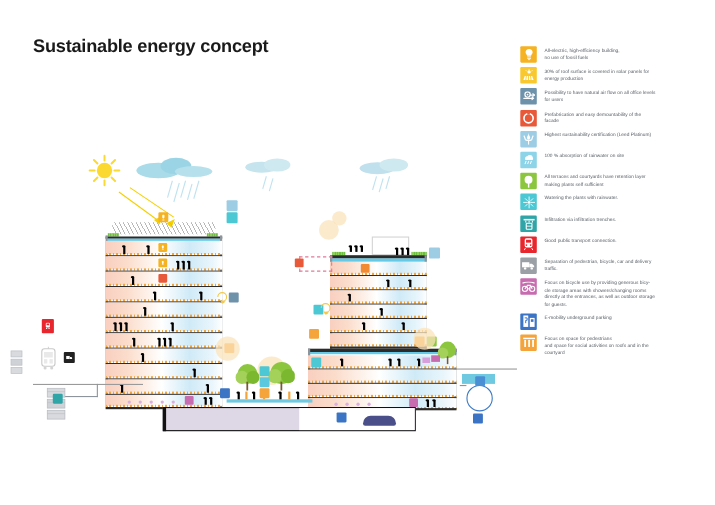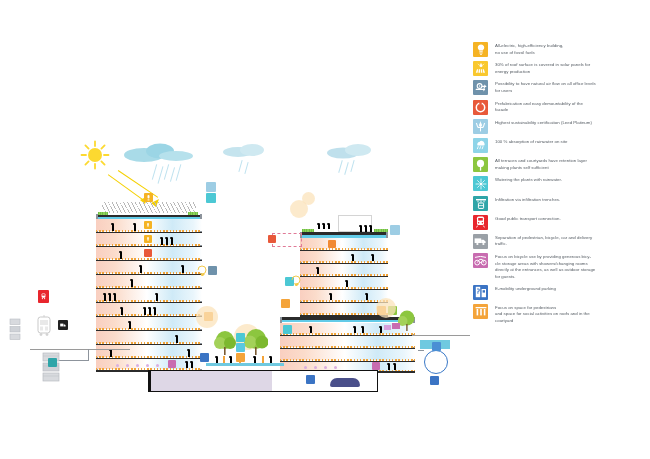--- a/index.html
+++ b/index.html
@@ -80,20 +80,21 @@
   .carbody { position:absolute; background:#4a4f8a; border-radius:7px 7px 2px 2px; }
   .dashbox { position:absolute; border:0.8px dashed #e07a97; }
   .pipe { position:absolute; background:#8d949c; }
   .tank { position:absolute; border:1.3px solid #3a79c8; border-radius:50%; background:#fff; }
 </style>
 </head>
 <body>
 
 <div id="page">
 
+  <div id="title">Sustainable energy concept</div>
 
   <div id="illus">
 
     <div class="sun" style="left:80px; top:20px; width:30px; height:30px;">
       <svg width="30" height="30" viewBox="0 0 30 30">
         <circle cx="15" cy="15" r="7" fill="#fcd930"></circle>
         <g stroke="#fcd930" stroke-width="1.8" stroke-linecap="round">
           <line x1="15" y1="1.5" x2="15" y2="6"></line>
           <line x1="15" y1="24" x2="15" y2="28.5"></line>
           <line x1="1.5" y1="15" x2="6" y2="15"></line>

